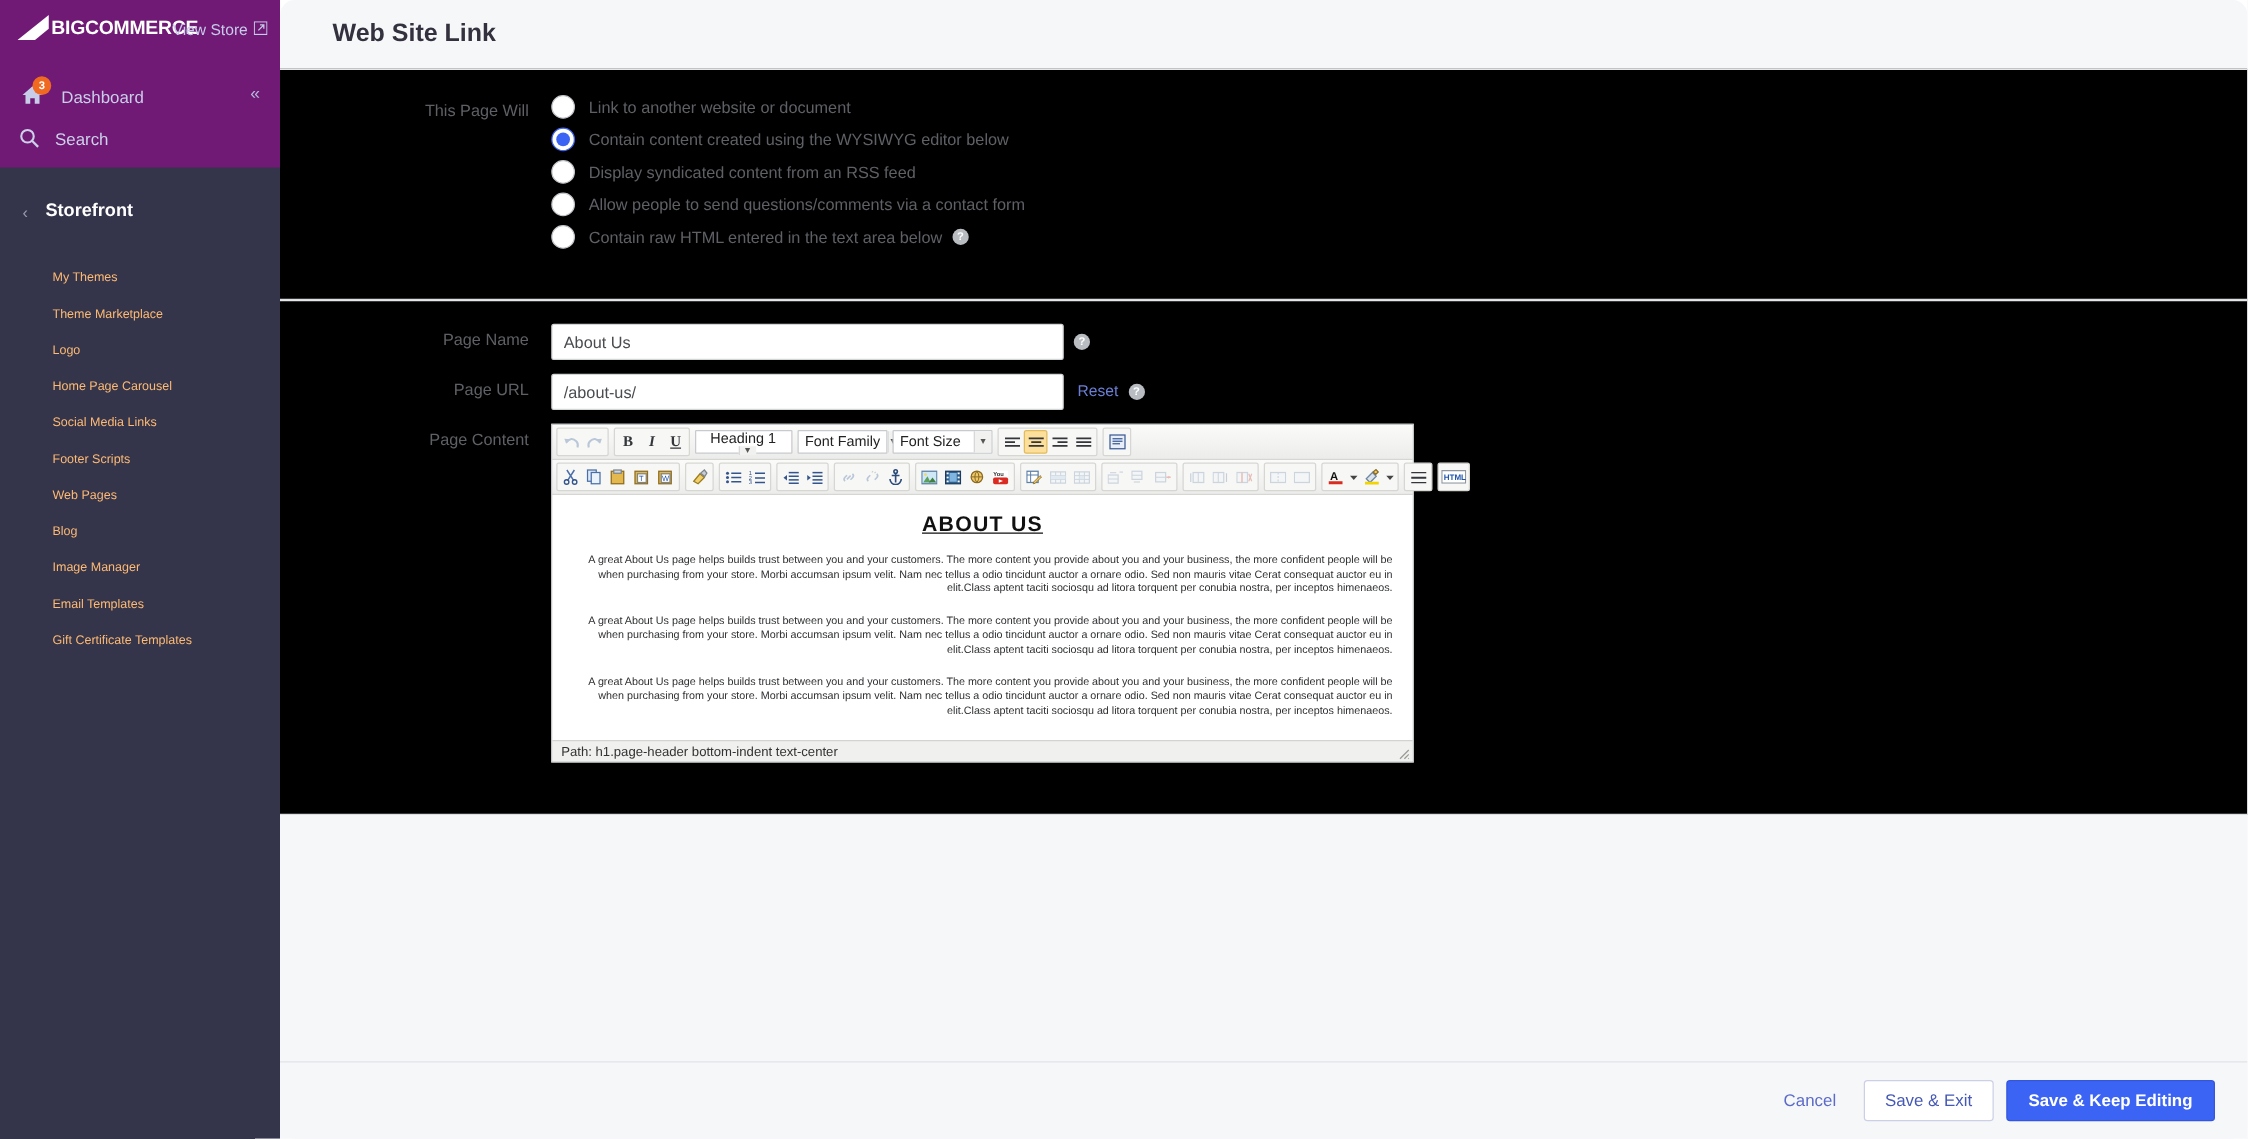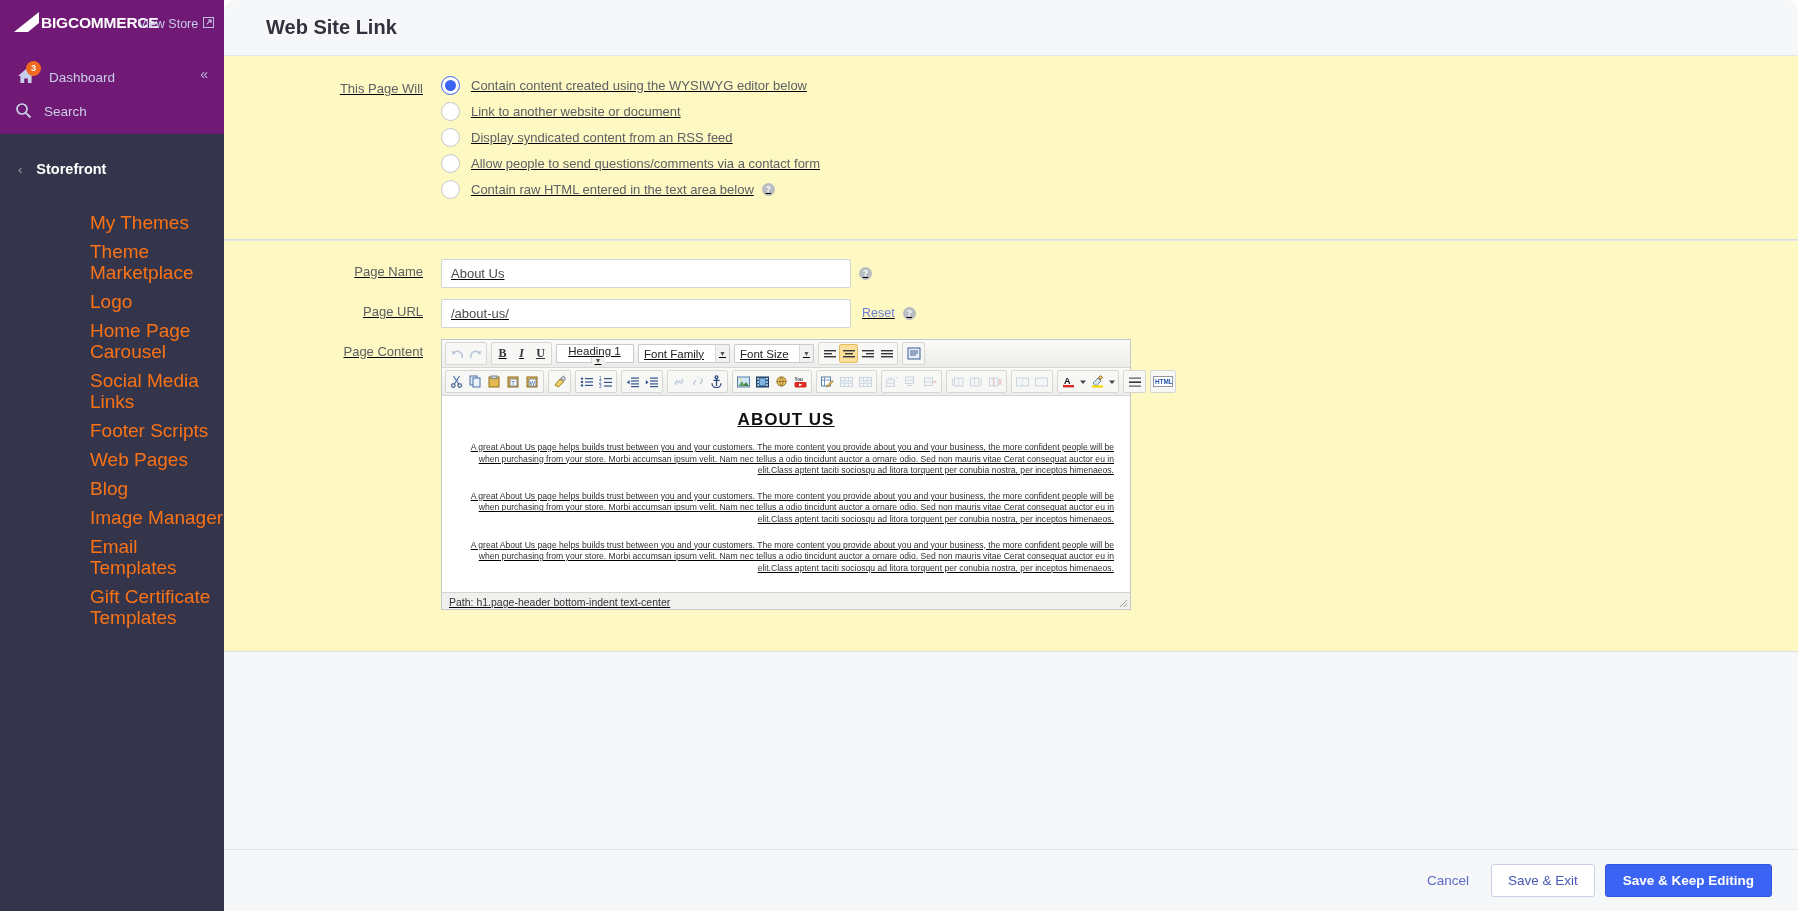--- a/index.html
+++ b/index.html
@@ -38,43 +38,43 @@
   .search-row { position:absolute; left:0; top:98px; width:216px; height:26px; display:flex; align-items:center; }
   .search-ic { margin-left:15px; width:18px; height:18px; }
   .search-label { color:#ccd1e9; font-size:13.5px; margin-left:11px; }
 
   .sb-section { padding-top:18px; }
   .sf-head { display:flex; align-items:center; height:34px; padding-left:18px; }
   .sf-chev { color:#9a9ab0; font-size:13px; margin-right:14px; }
   .sf-title { color:#fff; font-size:14.5px; font-weight:bold; }
 
   .nav-list { margin-top:22px; }
-  .nav-item { display:block; padding:4px 0 4px 42px; color:#f97316; font-size:19px; line-height:21px; cursor:pointer;margin-left:48px; }
+  .nav-item { display:block; padding:4px 0 4px 42px; color:#fdba74; font-size:10px; line-height:21px; cursor:pointer; }
 
   .sb-footer {
     position:absolute; left:0; bottom:0; width:224px; height:66px;
     background:#4f4f60; padding:14px 16px 0 16px;
   }
   .help-title { color:#e9eaf2; font-size:13.5px; line-height:16px; }
   .help-pin { color:#b9bac6; font-size:11.5px; line-height:16px; }
   .help-chev { position:absolute; right:18px; top:22px; color:#d5d6e0; font-size:13px; cursor:pointer; }
 
   
   #main {
     position:absolute; left:224px; top:0; right:0; bottom:0;
     background:#f6f7f9; overflow:hidden;border-radius:12px;
   }
   .section { padding: 0; }
   .sec-title {
     font-size:20px; color:#34313f; font-weight:bold;
     padding: 16px 0 16px 42px;
   }
   .card {
-    background:#fef9c3; border-top:1px solid #e5e7e9; border-bottom:1px solid #dcdfe2;
-    margin:0; padding:0; width:100%;text-decoration:underline;
+    background:#000000; border-top:1px solid #e5e7e9; border-bottom:1px solid #dcdfe2;
+    margin:0; padding:0; width:100%;
   }
   .card.pad1 { padding: 20px 0 22px 0; }
   .card.pad2 { padding: 18px 0 30px 0; }
 
   .frow { display:flex; align-items:flex-start; margin-bottom:11px; }
   .flabel {
     width:217px; text-align:right; padding-right:18px; font-size:13px; color:#5e6065;
     line-height:22px; padding-top:2px;
   }
   .fctl { flex:1; display:flex; align-items:flex-start; }
@@ -123,21 +123,21 @@
     display:flex; align-items:center; justify-content:space-between;
     height:19px; border:1px solid #c8cacd; background:#fff; border-radius:1px;
     font-size:11.5px; color:#222; padding:0 0 0 5px; margin-right:4px; cursor:pointer;
   }
   .sel .cap { padding-right:6px; white-space:nowrap; }
   .sel .arw {
     width:14px; height:17px; border-left:1px solid #d6d8da; background:#f1f1ef;
     display:flex; align-items:center; justify-content:center; font-size:7px; color:#555;
   }
   .sel.w-head { width:78px;flex-direction:column; }
-  .sel.w-fam { width:92px; }
+  .sel.w-fam { width:72px; }
   .sel.w-size { width:80px; }
 
   .edbody { background:#fff; height:196px; padding:8px 16px 0 16px; overflow:hidden; }
   .ed-h1 {
     text-align:center; font-size:17px; font-weight:bold; color:#111;
     text-decoration:underline; letter-spacing:1px; margin:6px 0 12px 0;
     font-family:"Liberation Sans", sans-serif;
   }
   .ed-p {
     font-size:8.6px; line-height:11.6px; color:#2f3032; text-align:right;
@@ -238,26 +238,26 @@
 <div id="main">
 
   <div class="section">
     <div class="sec-title">Web Site Link</div>
     <div class="card pad1">
       <div class="frow">
         <div class="flabel">This Page Will</div>
         <div class="fctl">
           <div>
             <div class="radio-opt">
+              <span class="radio"></span>
+              <span class="radio-label">Link to another website or document</span>
+            </div>
+            <div class="radio-opt">
               <span class="radio on"></span>
               <span class="radio-label">Contain content created using the WYSIWYG editor below</span>
-            </div>
-            <div class="radio-opt">
-              <span class="radio"></span>
-              <span class="radio-label">Link to another website or document</span>
             </div>
             <div class="radio-opt">
               <span class="radio"></span>
               <span class="radio-label">Display syndicated content from an RSS feed</span>
             </div>
             <div class="radio-opt">
               <span class="radio"></span>
               <span class="radio-label">Allow people to send questions/comments via a contact form</span>
             </div>
             <div class="radio-opt">

